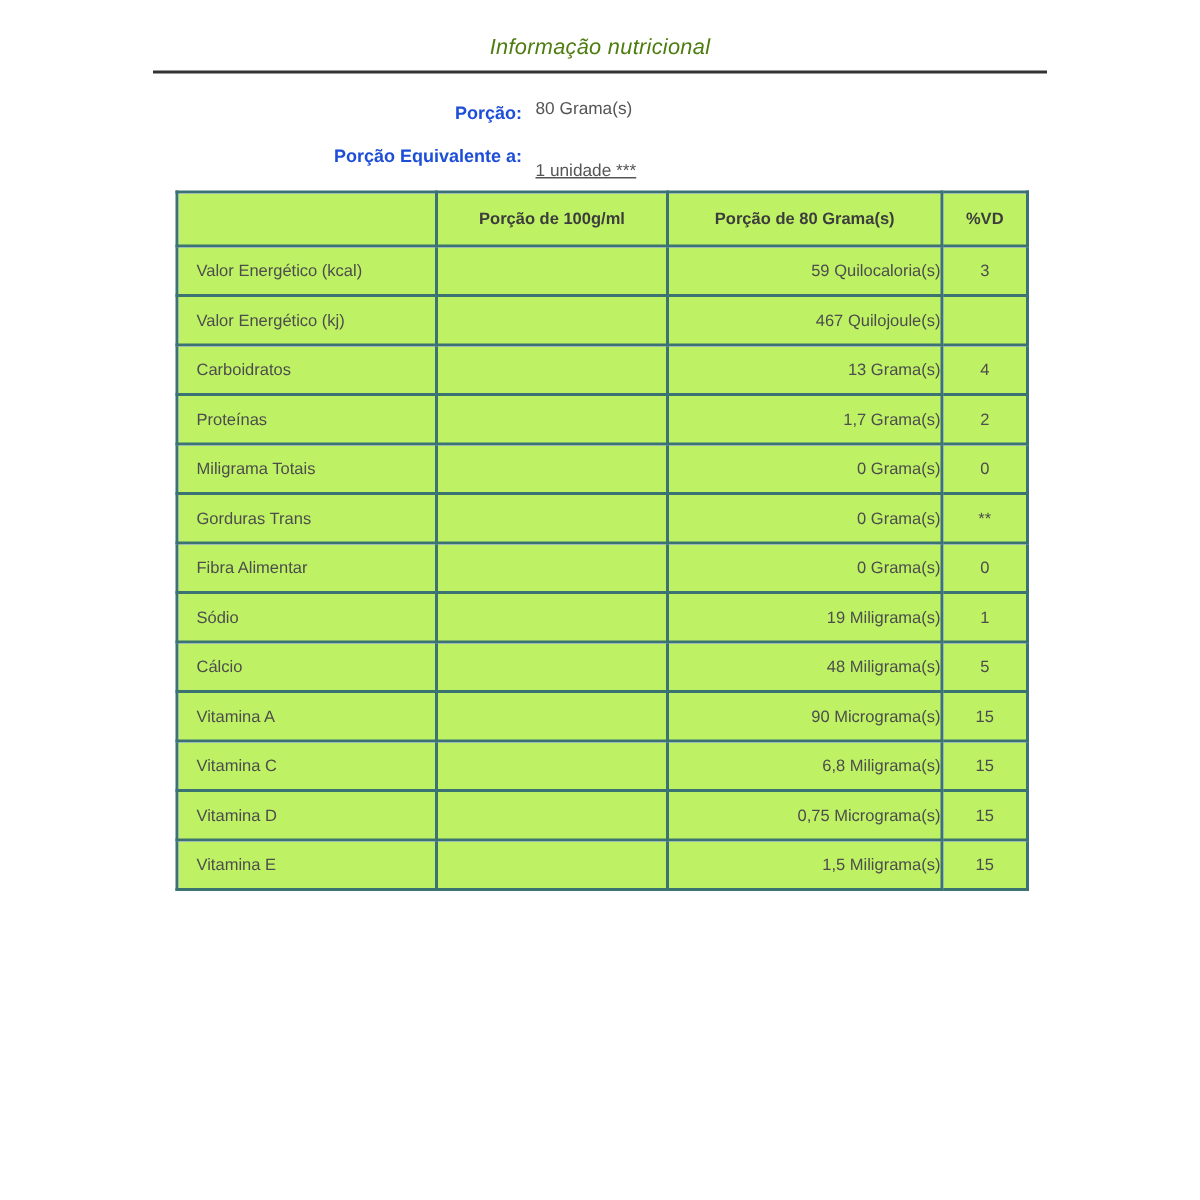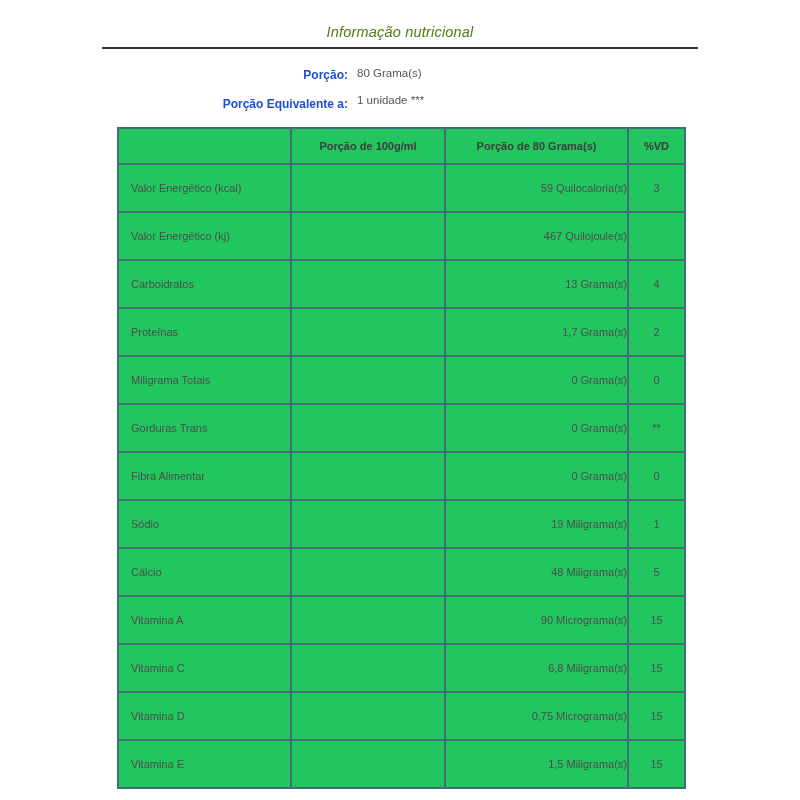--- a/index.html
+++ b/index.html
@@ -49,51 +49,51 @@
   .serving-value {
     position: absolute;
     left: 357px;
     font-size: 11.5px;
     color: #555555;
     white-space: nowrap;
   }
   .row1-label { top: 68px; }
   .row1-value { top: 67px; }
   .row2-label { top: 97px; }
-  .row2-value { top: 94px; }
+  .row2-value { top: 108px; text-decoration: underline; }
   table.nutrition {
     position: absolute;
     top: 127px;
     left: 117px;
     width: 567px;
     border-collapse: collapse;
     table-layout: fixed;
     font-size: 11px;
     color: #4d4d4d;
   }
   table.nutrition col.c1 { width: 173px; }
   table.nutrition col.c2 { width: 154px; }
   table.nutrition col.c3 { width: 183px; }
   table.nutrition col.c4 { width: 57px; }
   table.nutrition th,
   table.nutrition td {
     border: 2px solid #3b7373;
-    background: #22c55e;
+    background: #bef264;
     overflow: hidden;
     white-space: nowrap;
   }
   table.nutrition th {
     height: 36px;
     font-size: 11px;
     font-weight: 700;
     color: #3d3d3d;
     text-align: center;
   }
   table.nutrition td {
-    height: 48px;
+    height: 33px;
     font-weight: 400;
   }
   td.c-label {
     text-align: left;
     padding-left: 12px;
   }
   td.c-100 { text-align: center; }
   td.c-80  { text-align: right; }
   td.c-vd  { text-align: center; }
 </style>

